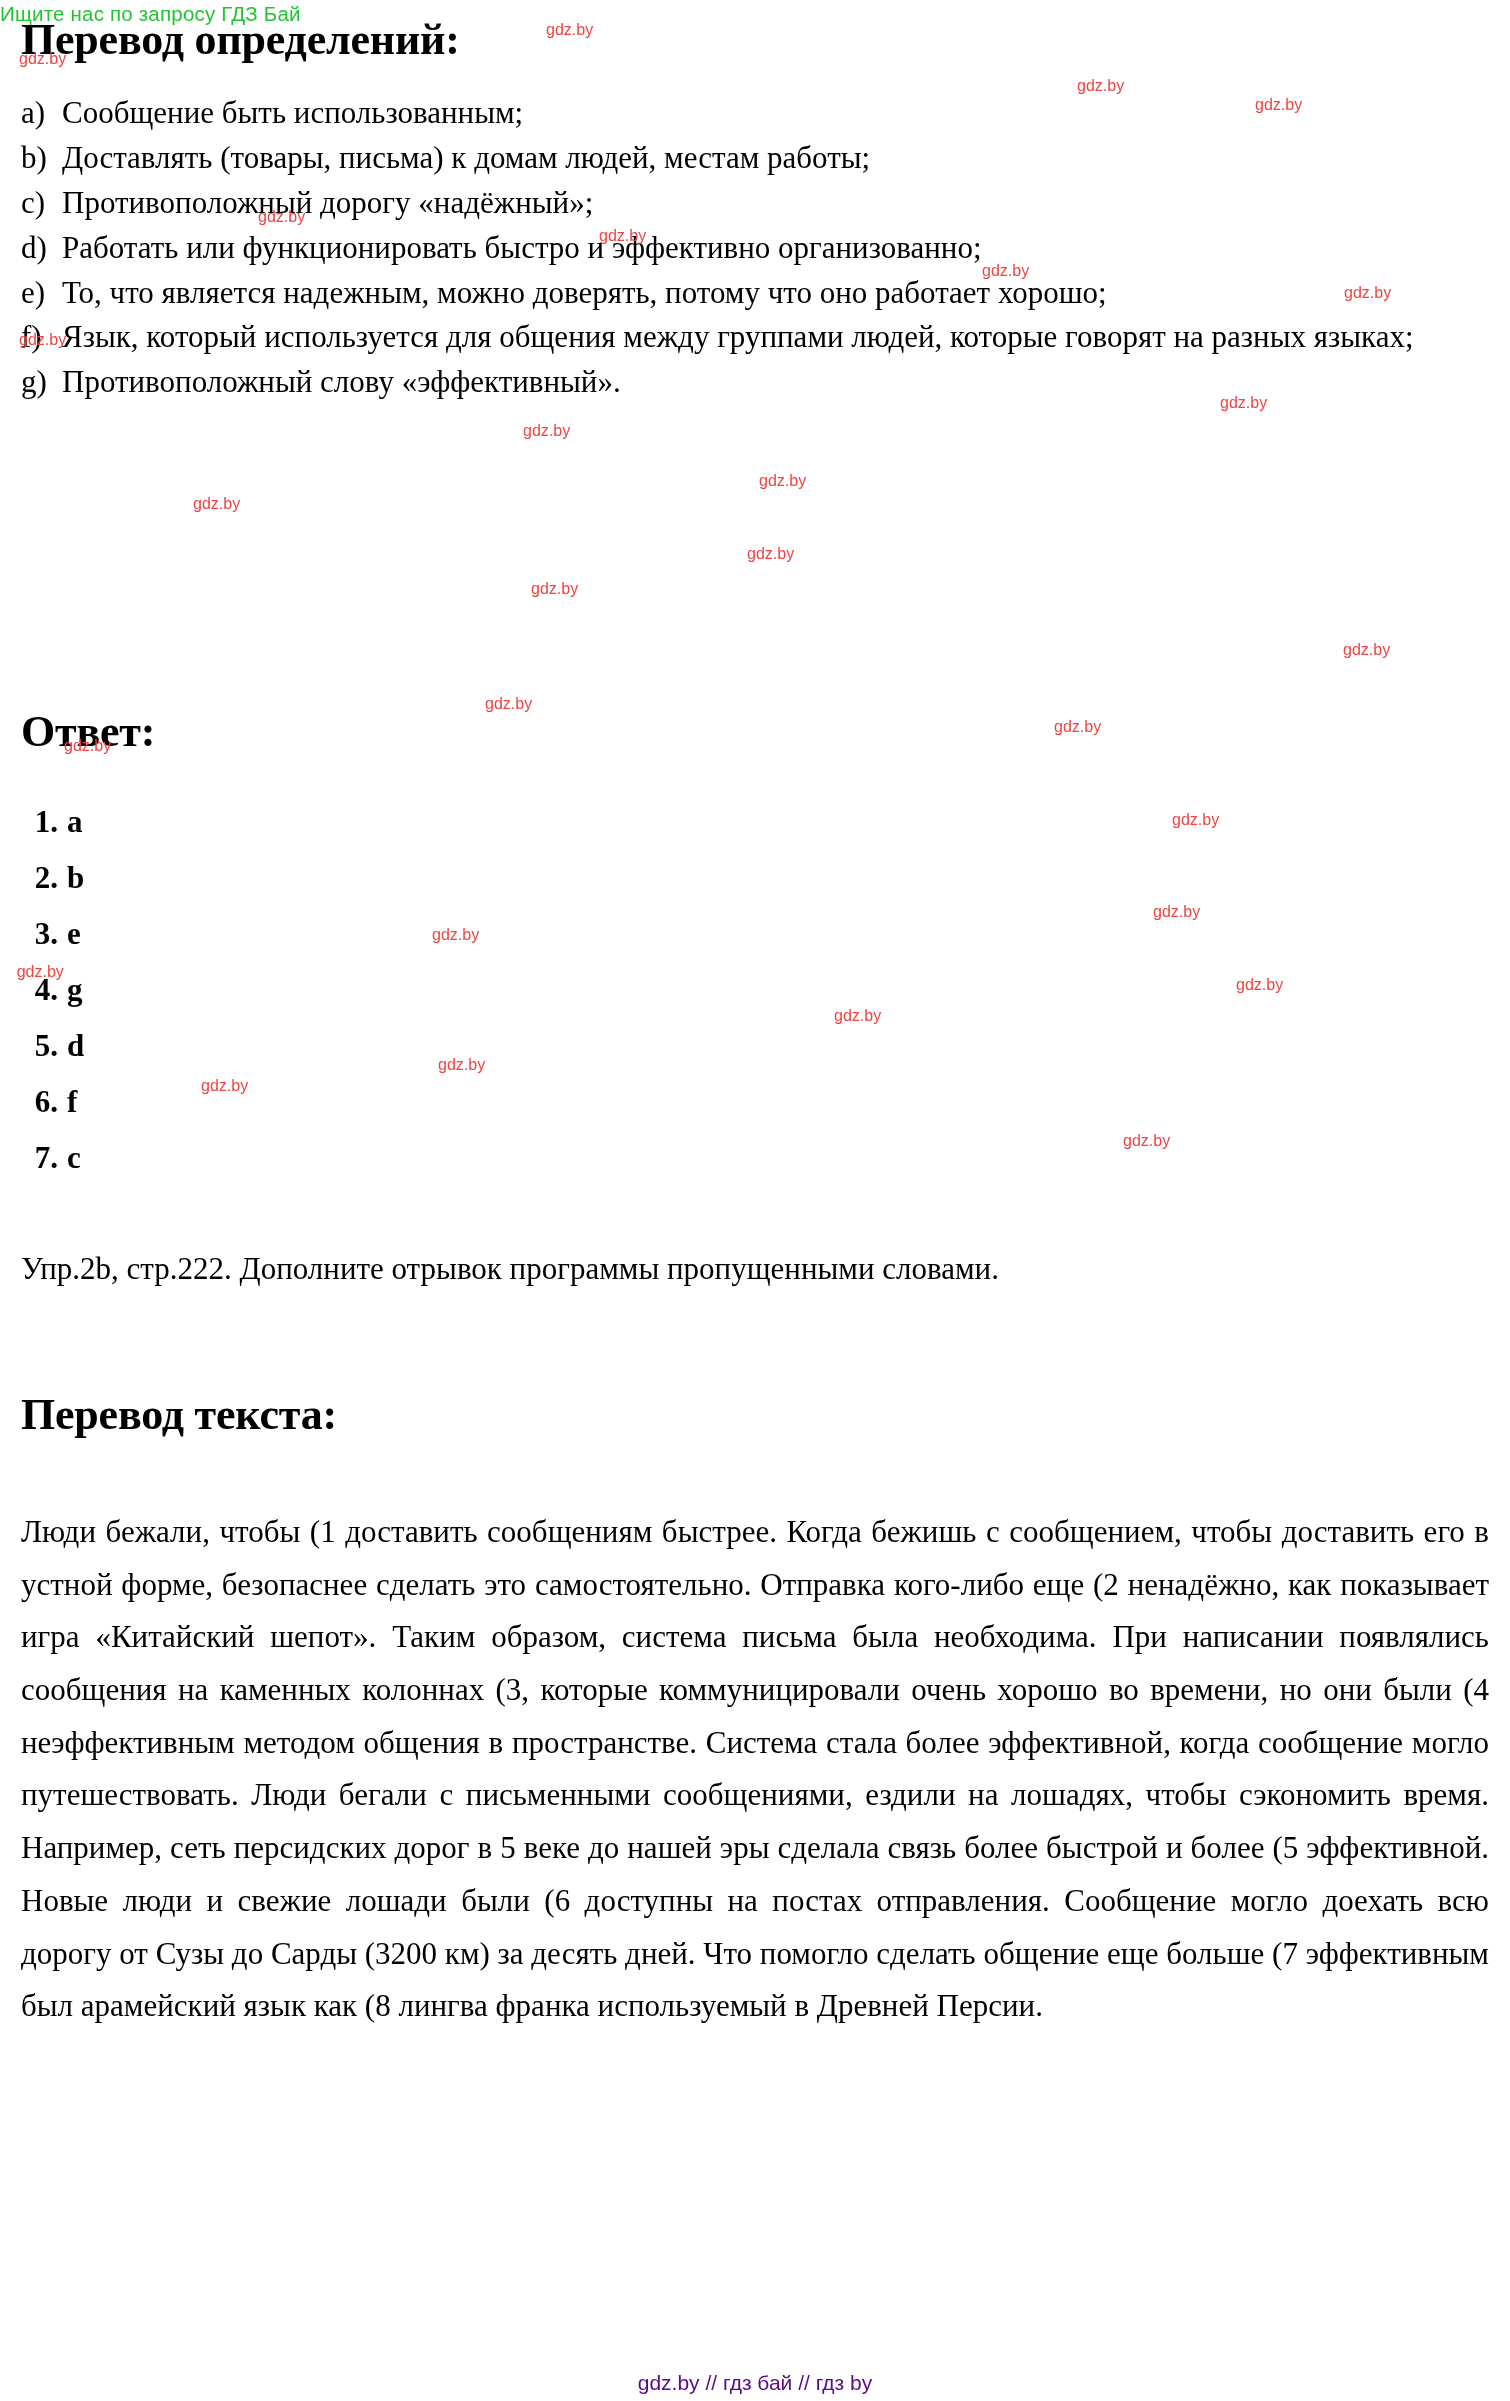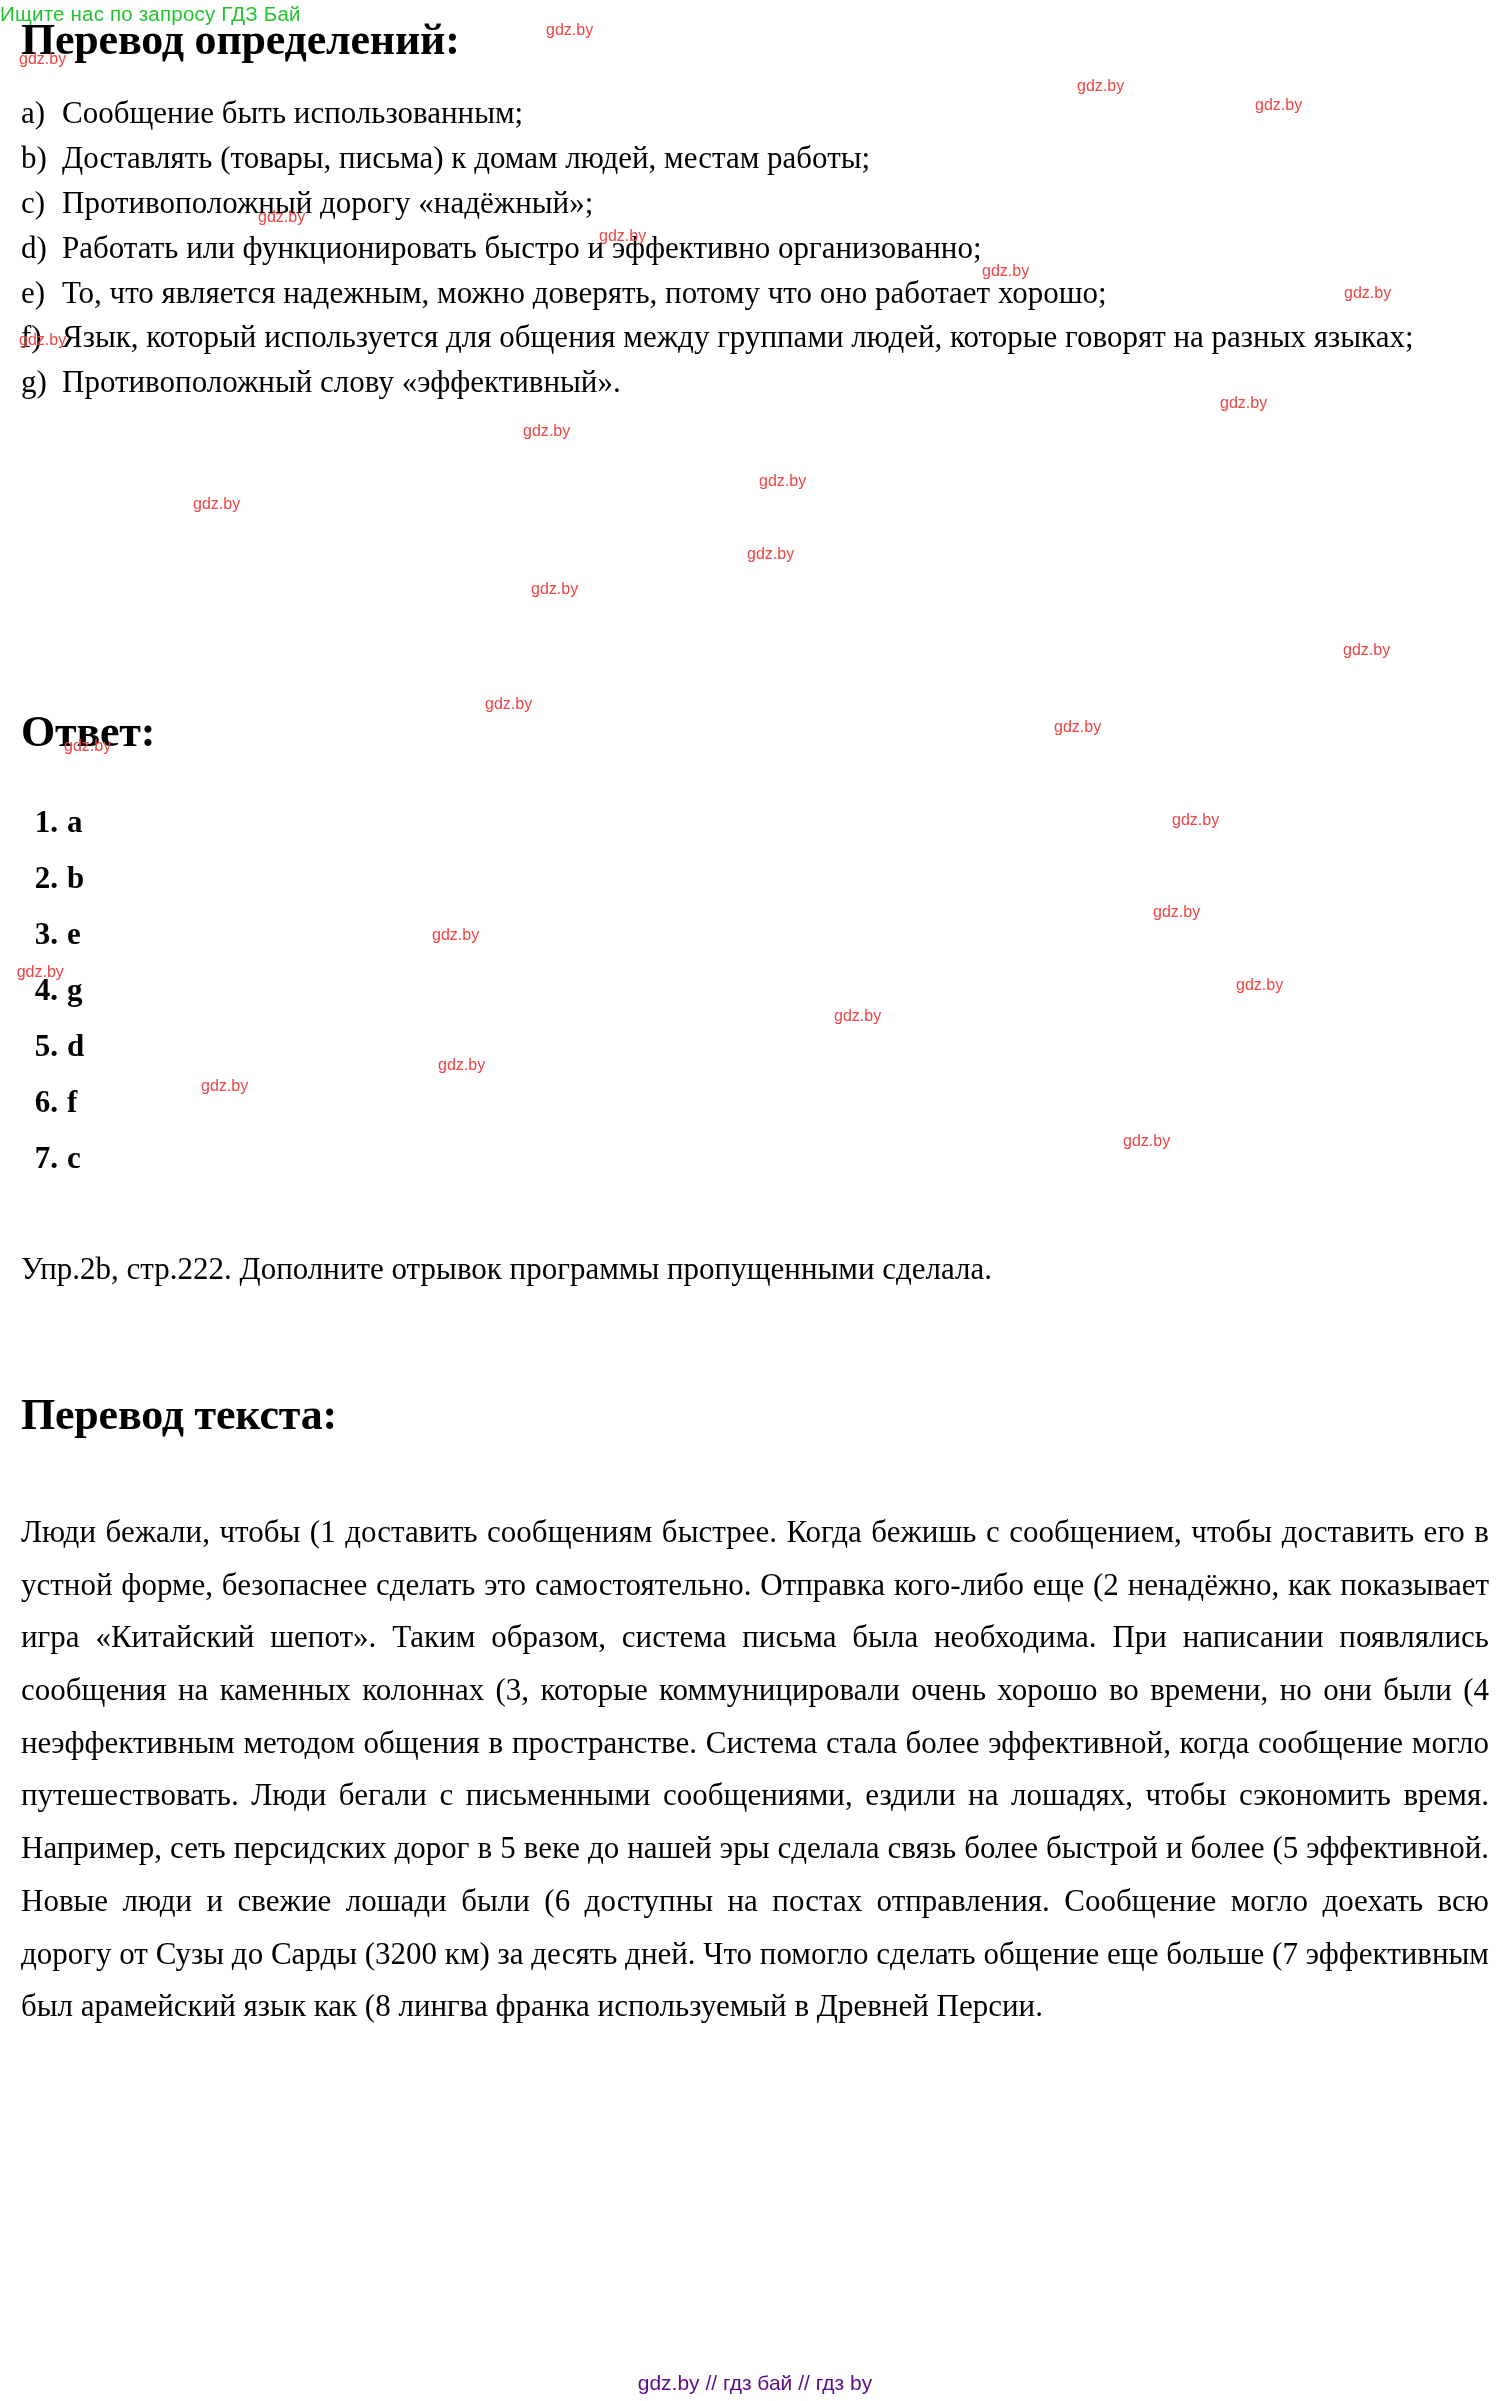--- a/index.html
+++ b/index.html
@@ -194,21 +194,21 @@
         <span class="num">5.</span><span>d</span>
       </li>
       <li class="answer-item">
         <span class="num">6.</span><span>f</span>
       </li>
       <li class="answer-item">
         <span class="num">7.</span><span>c</span>
       </li>
     </ul>
 
-    <p class="task-line" style="position:absolute; left:0; top:1249px; width:1468px;">Упр.2b, стр.222. Дополните отрывок программы пропущенными сделала.</p>
+    <p class="task-line" style="position:absolute; left:0; top:1249px; width:1468px;">Упр.2b, стр.222. Дополните отрывок программы пропущенными словами.</p>
 
     <h2 class="section-head" style="position:absolute; left:0; top:1392px;">Перевод текста:</h2>
 
     <p class="body-par" style="position:absolute; left:0; top:1506px; width:1468px;">Люди бежали, чтобы (1 доставить сообщениям быстрее. Когда бежишь с сообщением, чтобы доставить его в устной форме, безопаснее сделать это самостоятельно. Отправка кого-либо еще (2 ненадёжно, как показывает игра «Китайский шепот». Таким образом, система письма была необходима. При написании появлялись сообщения на каменных колоннах (3, которые коммуницировали очень хорошо во времени, но они были (4 неэффективным методом общения в пространстве. Система стала более эффективной, когда сообщение могло путешествовать. Люди бегали с письменными сообщениями, ездили на лошадях, чтобы сэкономить время. Например, сеть персидских дорог в 5 веке до нашей эры сделала связь более быстрой и более (5 эффективной. Новые люди и свежие лошади были (6 доступны на постах отправления. Сообщение могло доехать всю дорогу от Сузы до Сарды (3200 км) за десять дней. Что помогло сделать общение еще больше (7 эффективным был арамейский язык как (8 лингва франка используемый в Древней Персии.</p>
 
   </div>
 </div>
 
 <div id="watermark-layer">
     <div class="wm" style="left: 546px; top: 21px;">gdz.by</div>

